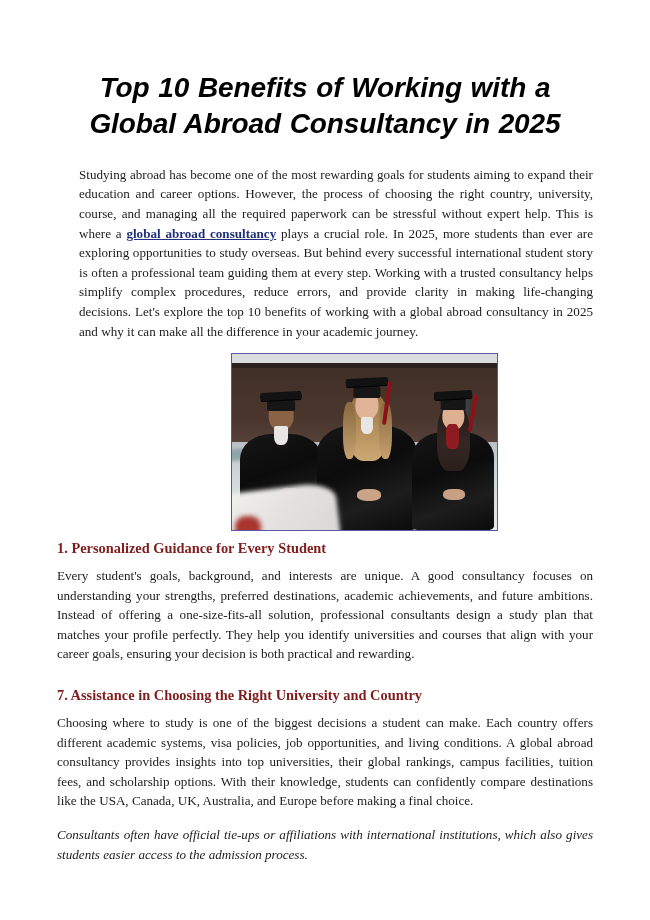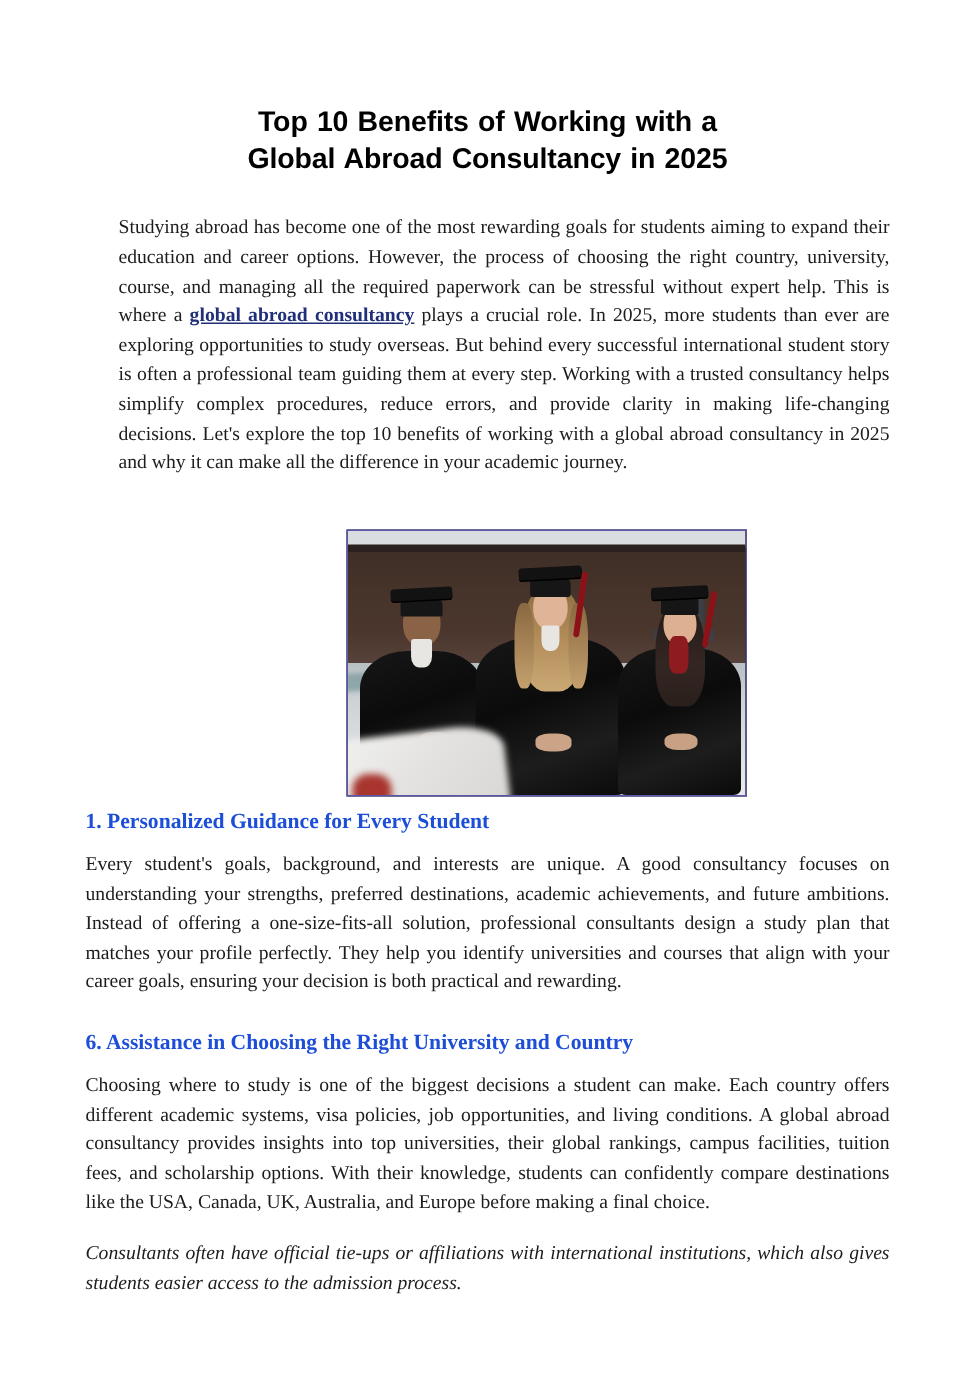--- a/index.html
+++ b/index.html
@@ -29,28 +29,29 @@
     position: absolute;
     left: 57px;
     top: 0;
     width: 536px;
   }
 
   
   .doc-title {
     font-family: "Liberation Sans", "DejaVu Sans", sans-serif;
     font-weight: bold;
-    font-size: 19px;
+    font-size: 28px;
     line-height: 1.30;
     letter-spacing: -0.1px;
     color: #000000;
     text-align: center;
     margin: 0;
     padding-top: 70px;
     word-spacing: 1px;
+    font-style: italic;
   }
   .doc-title .title-line {
     display: block;
   }
 
   
   .para {
     font-size: 13.1px;
     line-height: 19.6px;
     text-align: justify;
@@ -71,21 +72,21 @@
     text-decoration: underline;
     text-underline-offset: 1px;
   }
 
   
   .section-heading {
     font-family: "Liberation Serif", "DejaVu Serif", serif;
     font-weight: bold;
     font-size: 14.4px;
     line-height: 1.25;
-    color: #1d4ed8;
+    color: #7f1d1d;
     margin: 0;
   }
 
   .sec1-heading { margin-top: 0; }
 
   
   .figure {
     position: absolute;
     left: 191px;
     top: 337px;
@@ -359,19 +360,19 @@
       <div class="ph-fg"></div>
       <div class="ph-fg-red"></div>
     </div>
   </figure>
 
   <div class="after-figure">
 
     <h2 class="section-heading sec1-heading">1. Personalized Guidance for Every Student</h2>
     <p class="para" style="margin-top:9px;">Every student's goals, background, and interests are unique. A good consultancy focuses on understanding your strengths, preferred destinations, academic achievements, and future ambitions. Instead of offering a one-size-fits-all solution, professional consultants design a study plan that matches your profile perfectly. They help you identify universities and courses that align with your career goals, ensuring your decision is both practical and rewarding.</p>
 
-    <h2 class="section-heading" style="margin-top:22px;">6. Assistance in Choosing the Right University and Country</h2>
+    <h2 class="section-heading" style="margin-top:22px;">7. Assistance in Choosing the Right University and Country</h2>
     <p class="para" style="margin-top:9px;">Choosing where to study is one of the biggest decisions a student can make. Each country offers different academic systems, visa policies, job opportunities, and living conditions. A global abroad consultancy provides insights into top universities, their global rankings, campus facilities, tuition fees, and scholarship options. With their knowledge, students can confidently compare destinations like the USA, Canada, UK, Australia, and Europe before making a final choice.</p>
     <p class="para" style="margin-top:14px;font-style:italic;">Consultants often have official tie-ups or affiliations with international institutions, which also gives students easier access to the admission process.</p>
 
   </div>
 
 </div>
 
 </body></html>

